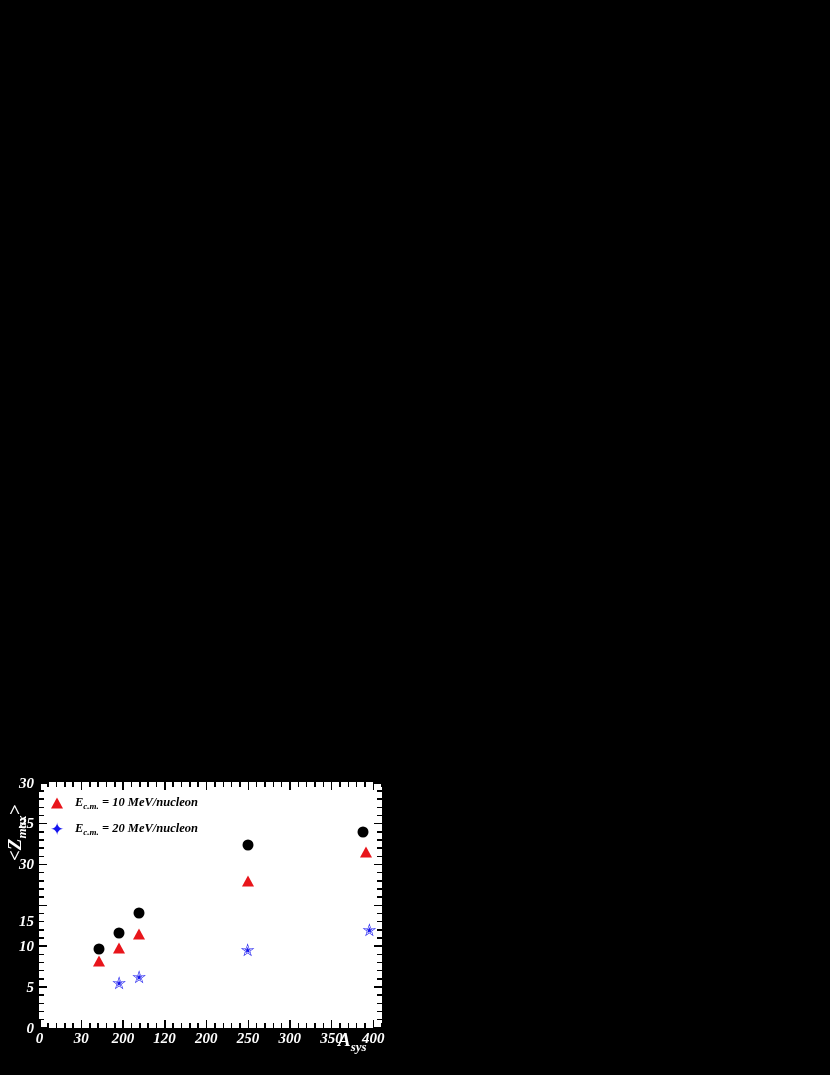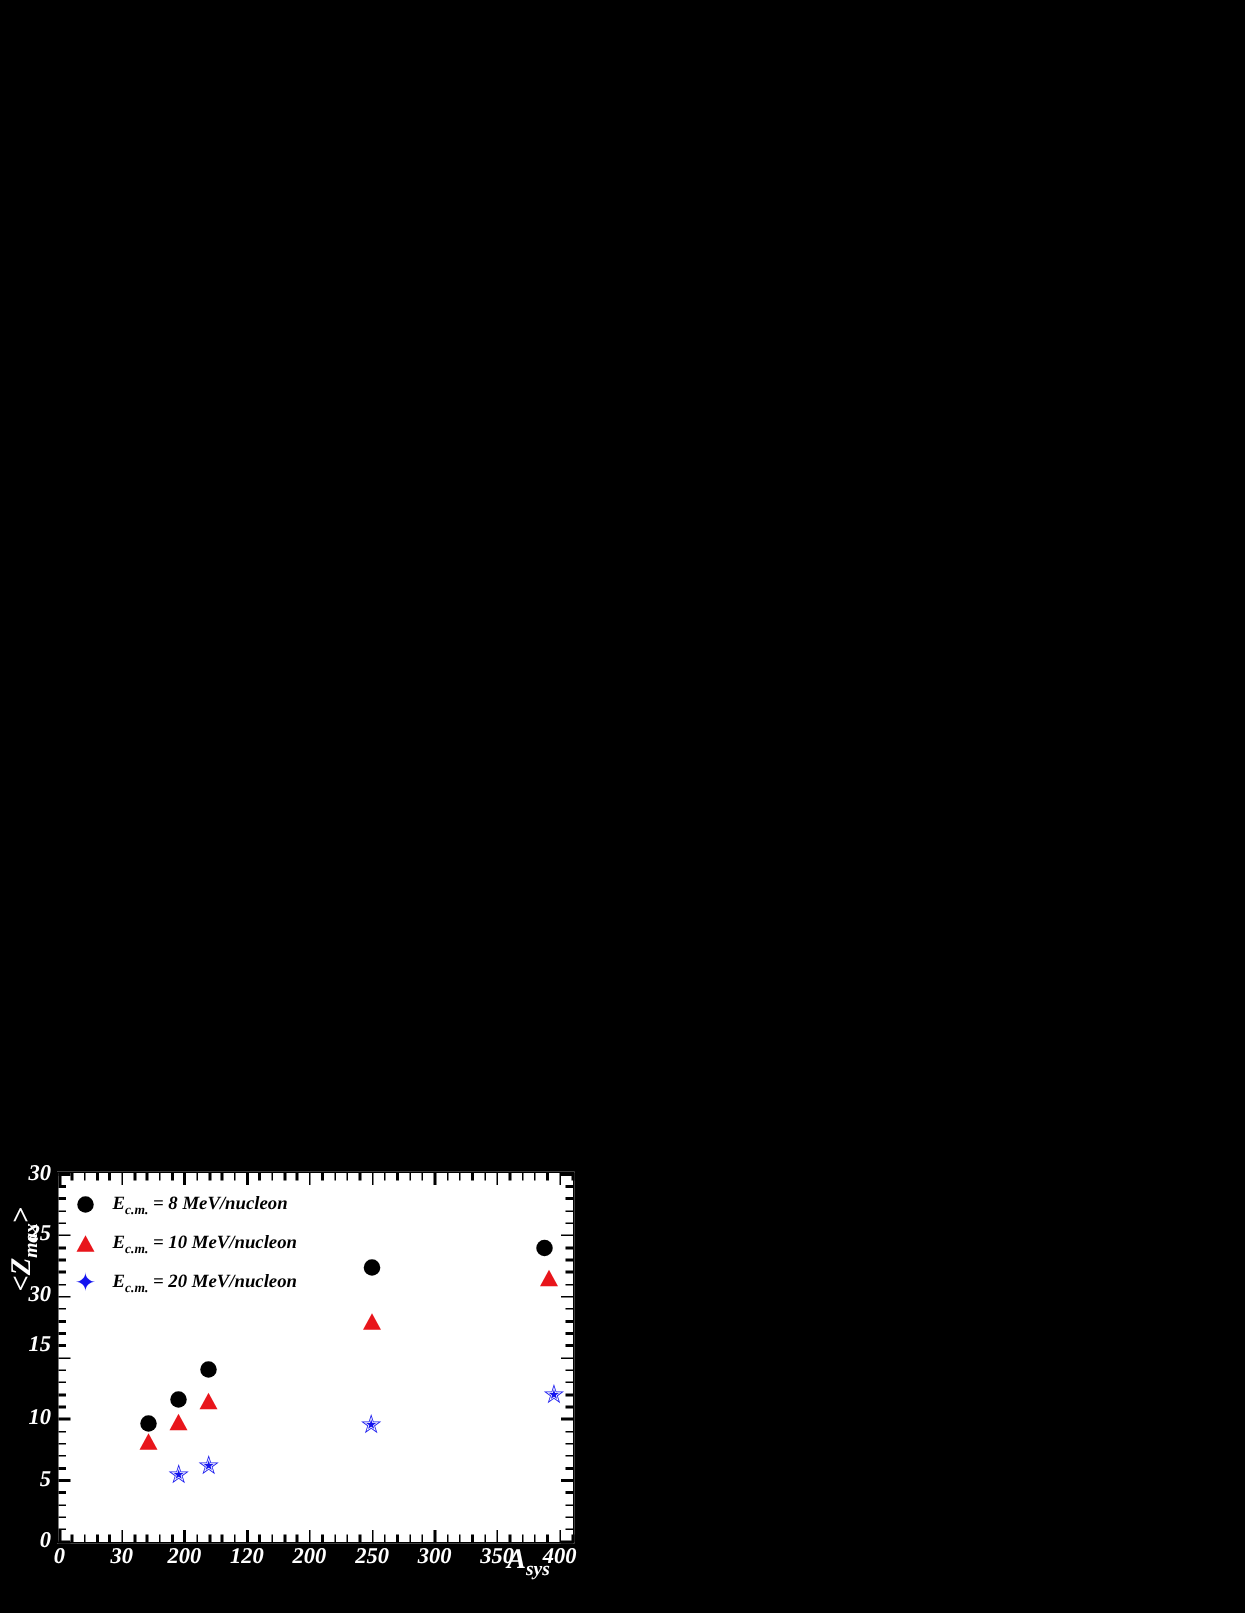--- a/index.html
+++ b/index.html
@@ -204,24 +204,20 @@
   </div>
 
   <div id="xtitle" style="left: 338px; top: 252px;">
     <span>A</span><span class="sub">sys</span>
   </div>
 
   <div id="panel">
     <div id="plotarea">
 
       <div id="legend">
-        <div class="legend-row">
-          <div class="legend-mark pt-circle"></div>
-          <div class="legend-text"><span>E</span><span class="sub">c.m.</span><span> = 8 MeV/nucleon</span></div>
-        </div>
         <div class="legend-row">
           <div class="legend-mark pt-triangle"></div>
           <div class="legend-text"><span>E</span><span class="sub">c.m.</span><span> = 10 MeV/nucleon</span></div>
         </div>
         <div class="legend-row">
           <div class="legend-mark pt-star">✦</div>
           <div class="legend-text"><span>E</span><span class="sub">c.m.</span><span> = 20 MeV/nucleon</span></div>
         </div>
       </div>
 
@@ -392,17 +388,17 @@
     <div class="xlabel-val" style="left: 122.915px; top: 253px;">200</div>
     <div class="xlabel-val" style="left: 164.622px; top: 253px;">120</div>
     <div class="xlabel-val" style="left: 206.329px; top: 253px;">200</div>
     <div class="xlabel-val" style="left: 248.037px; top: 253px;">250</div>
     <div class="xlabel-val" style="left: 289.744px; top: 253px;">300</div>
     <div class="xlabel-val" style="left: 331.451px; top: 253px;">350</div>
     <div class="xlabel-val" style="left: 373.159px; top: 253px;">400</div>
     <div class="ylabel-val" style="left: 14px; width: 20px; top: 250.5px;">0</div>
     <div class="ylabel-val" style="left: 14px; width: 20px; top: 209.667px;">5</div>
     <div class="ylabel-val" style="left: 14px; width: 20px; top: 168.833px;">10</div>
-    <div class="ylabel-val" style="left: 14px; width: 20px; top: 120px;">15</div>
+    <div class="ylabel-val" style="left: 14px; width: 20px; top: 144px;">15</div>
     <div class="ylabel-val" style="left: 14px; width: 20px; top: 87.1667px;">30</div>
     <div class="ylabel-val" style="left: 14px; width: 20px; top: 46.3333px;">25</div>
     <div class="ylabel-val" style="left: 14px; width: 20px; top: 5.5px;">30</div>
   </div>
 
 </body></html>

